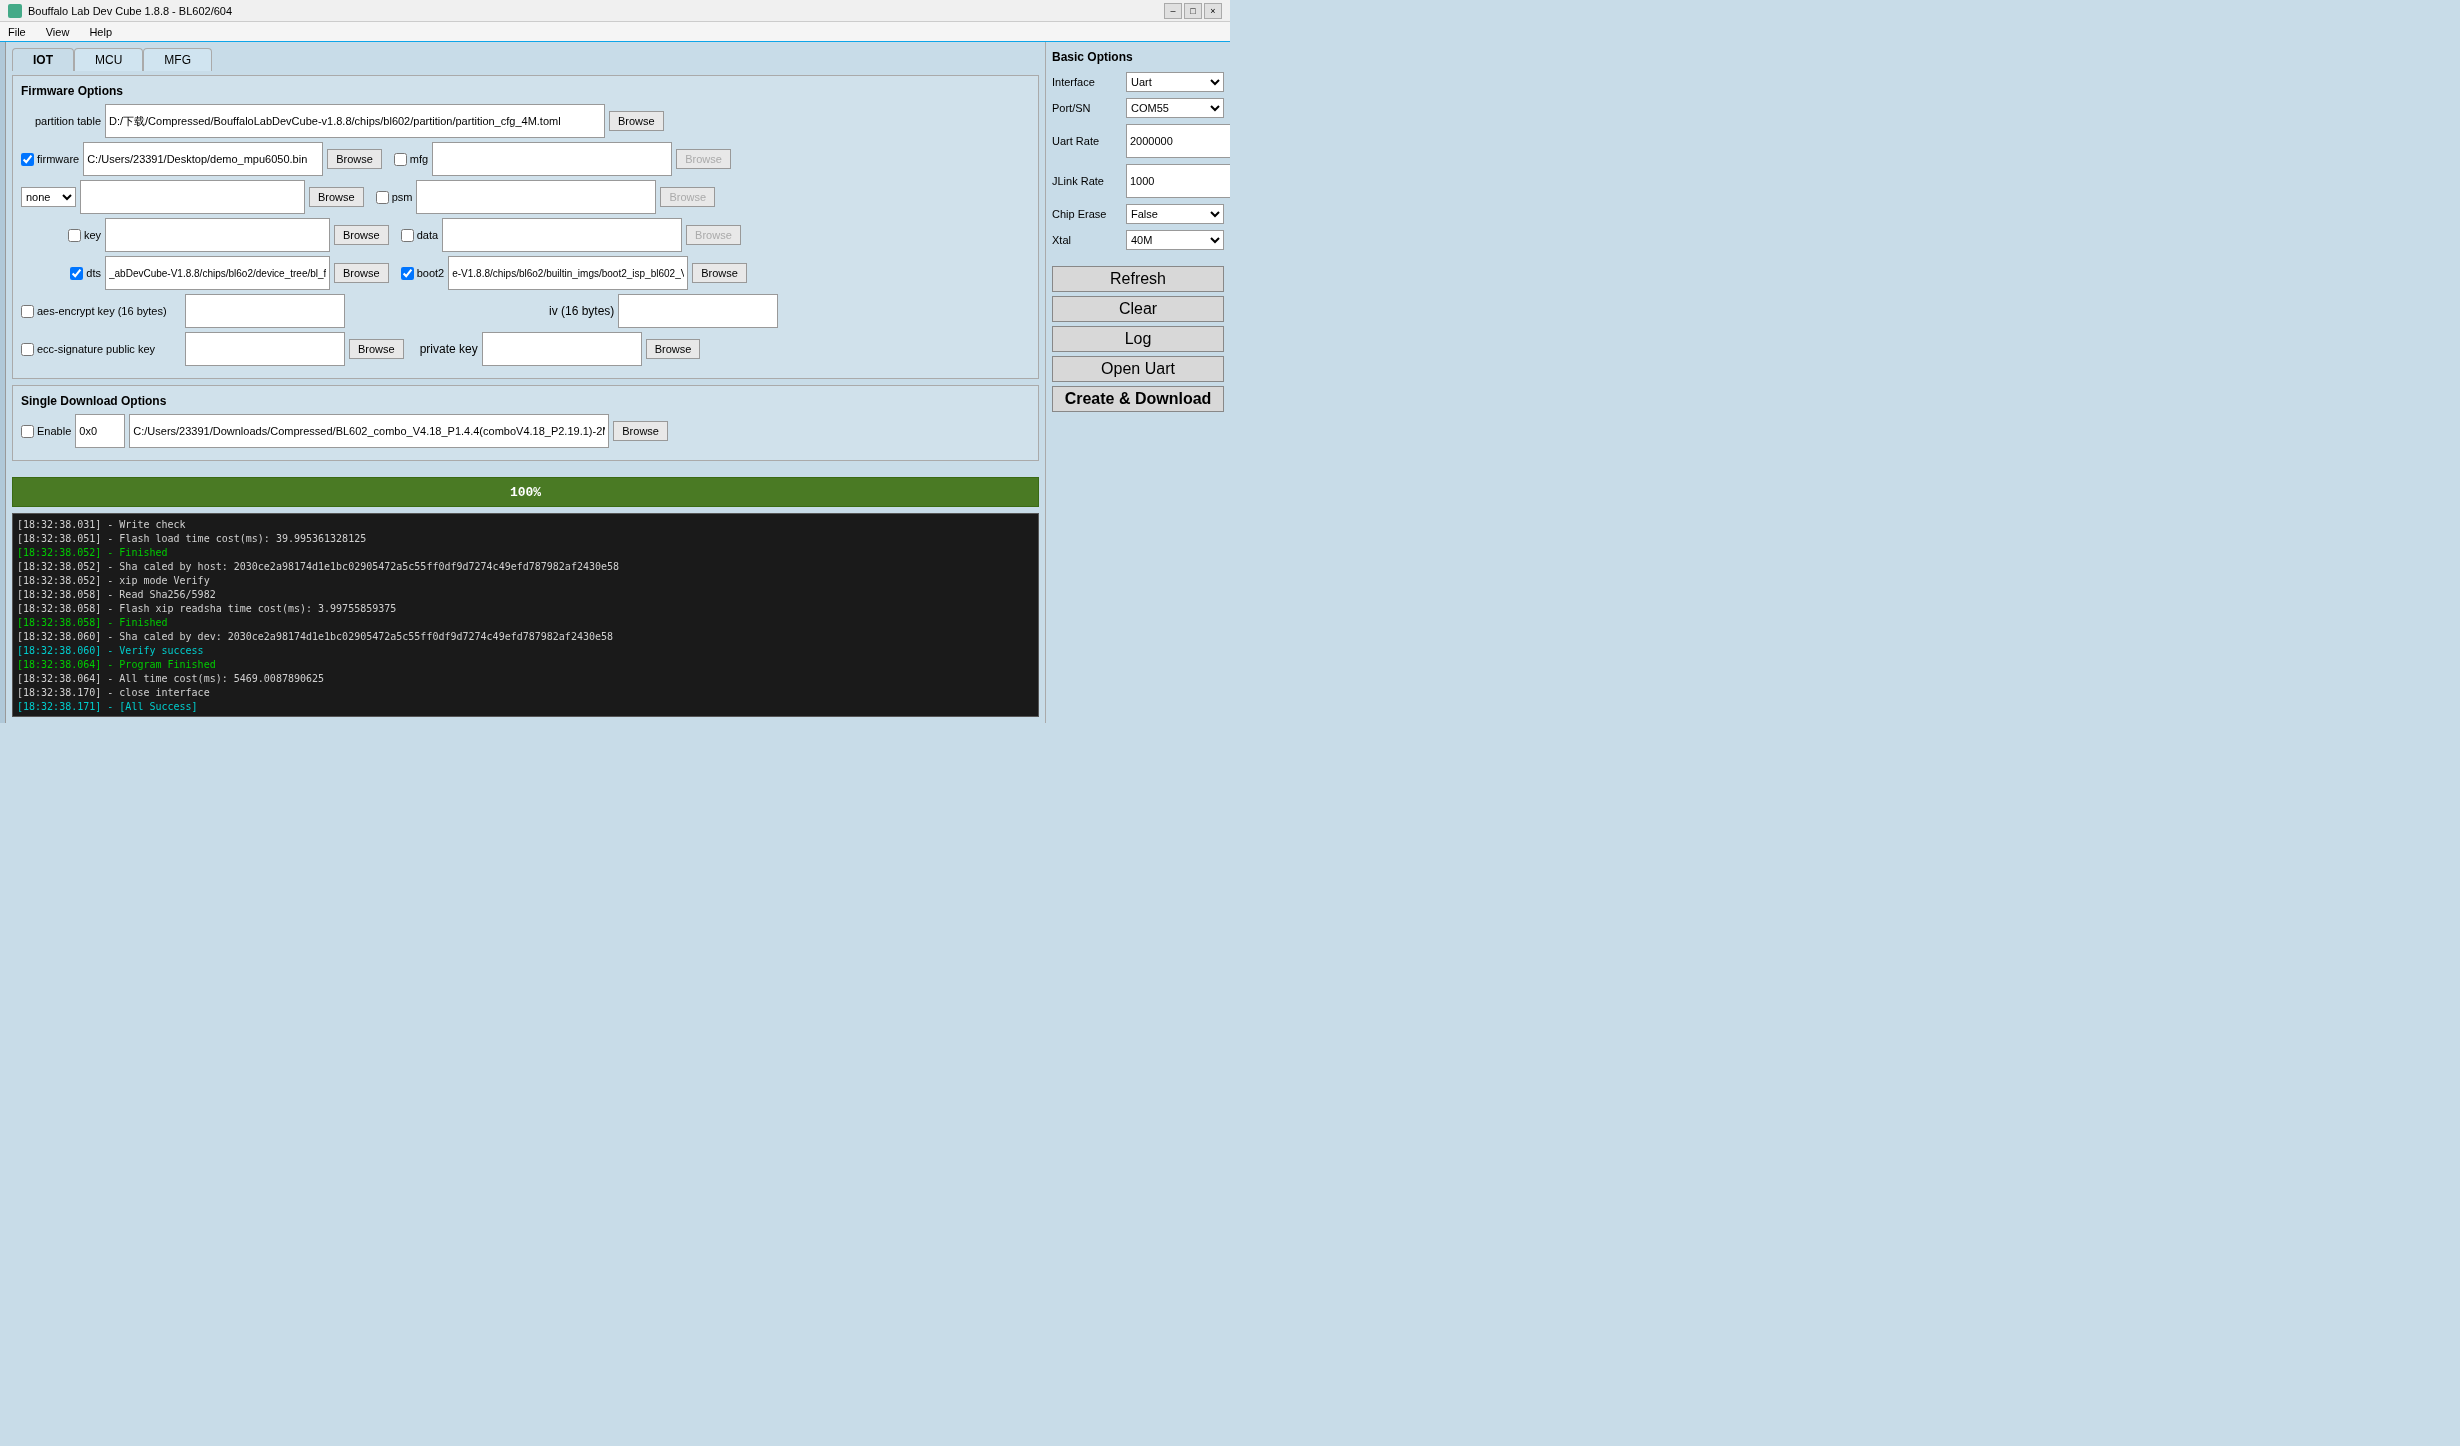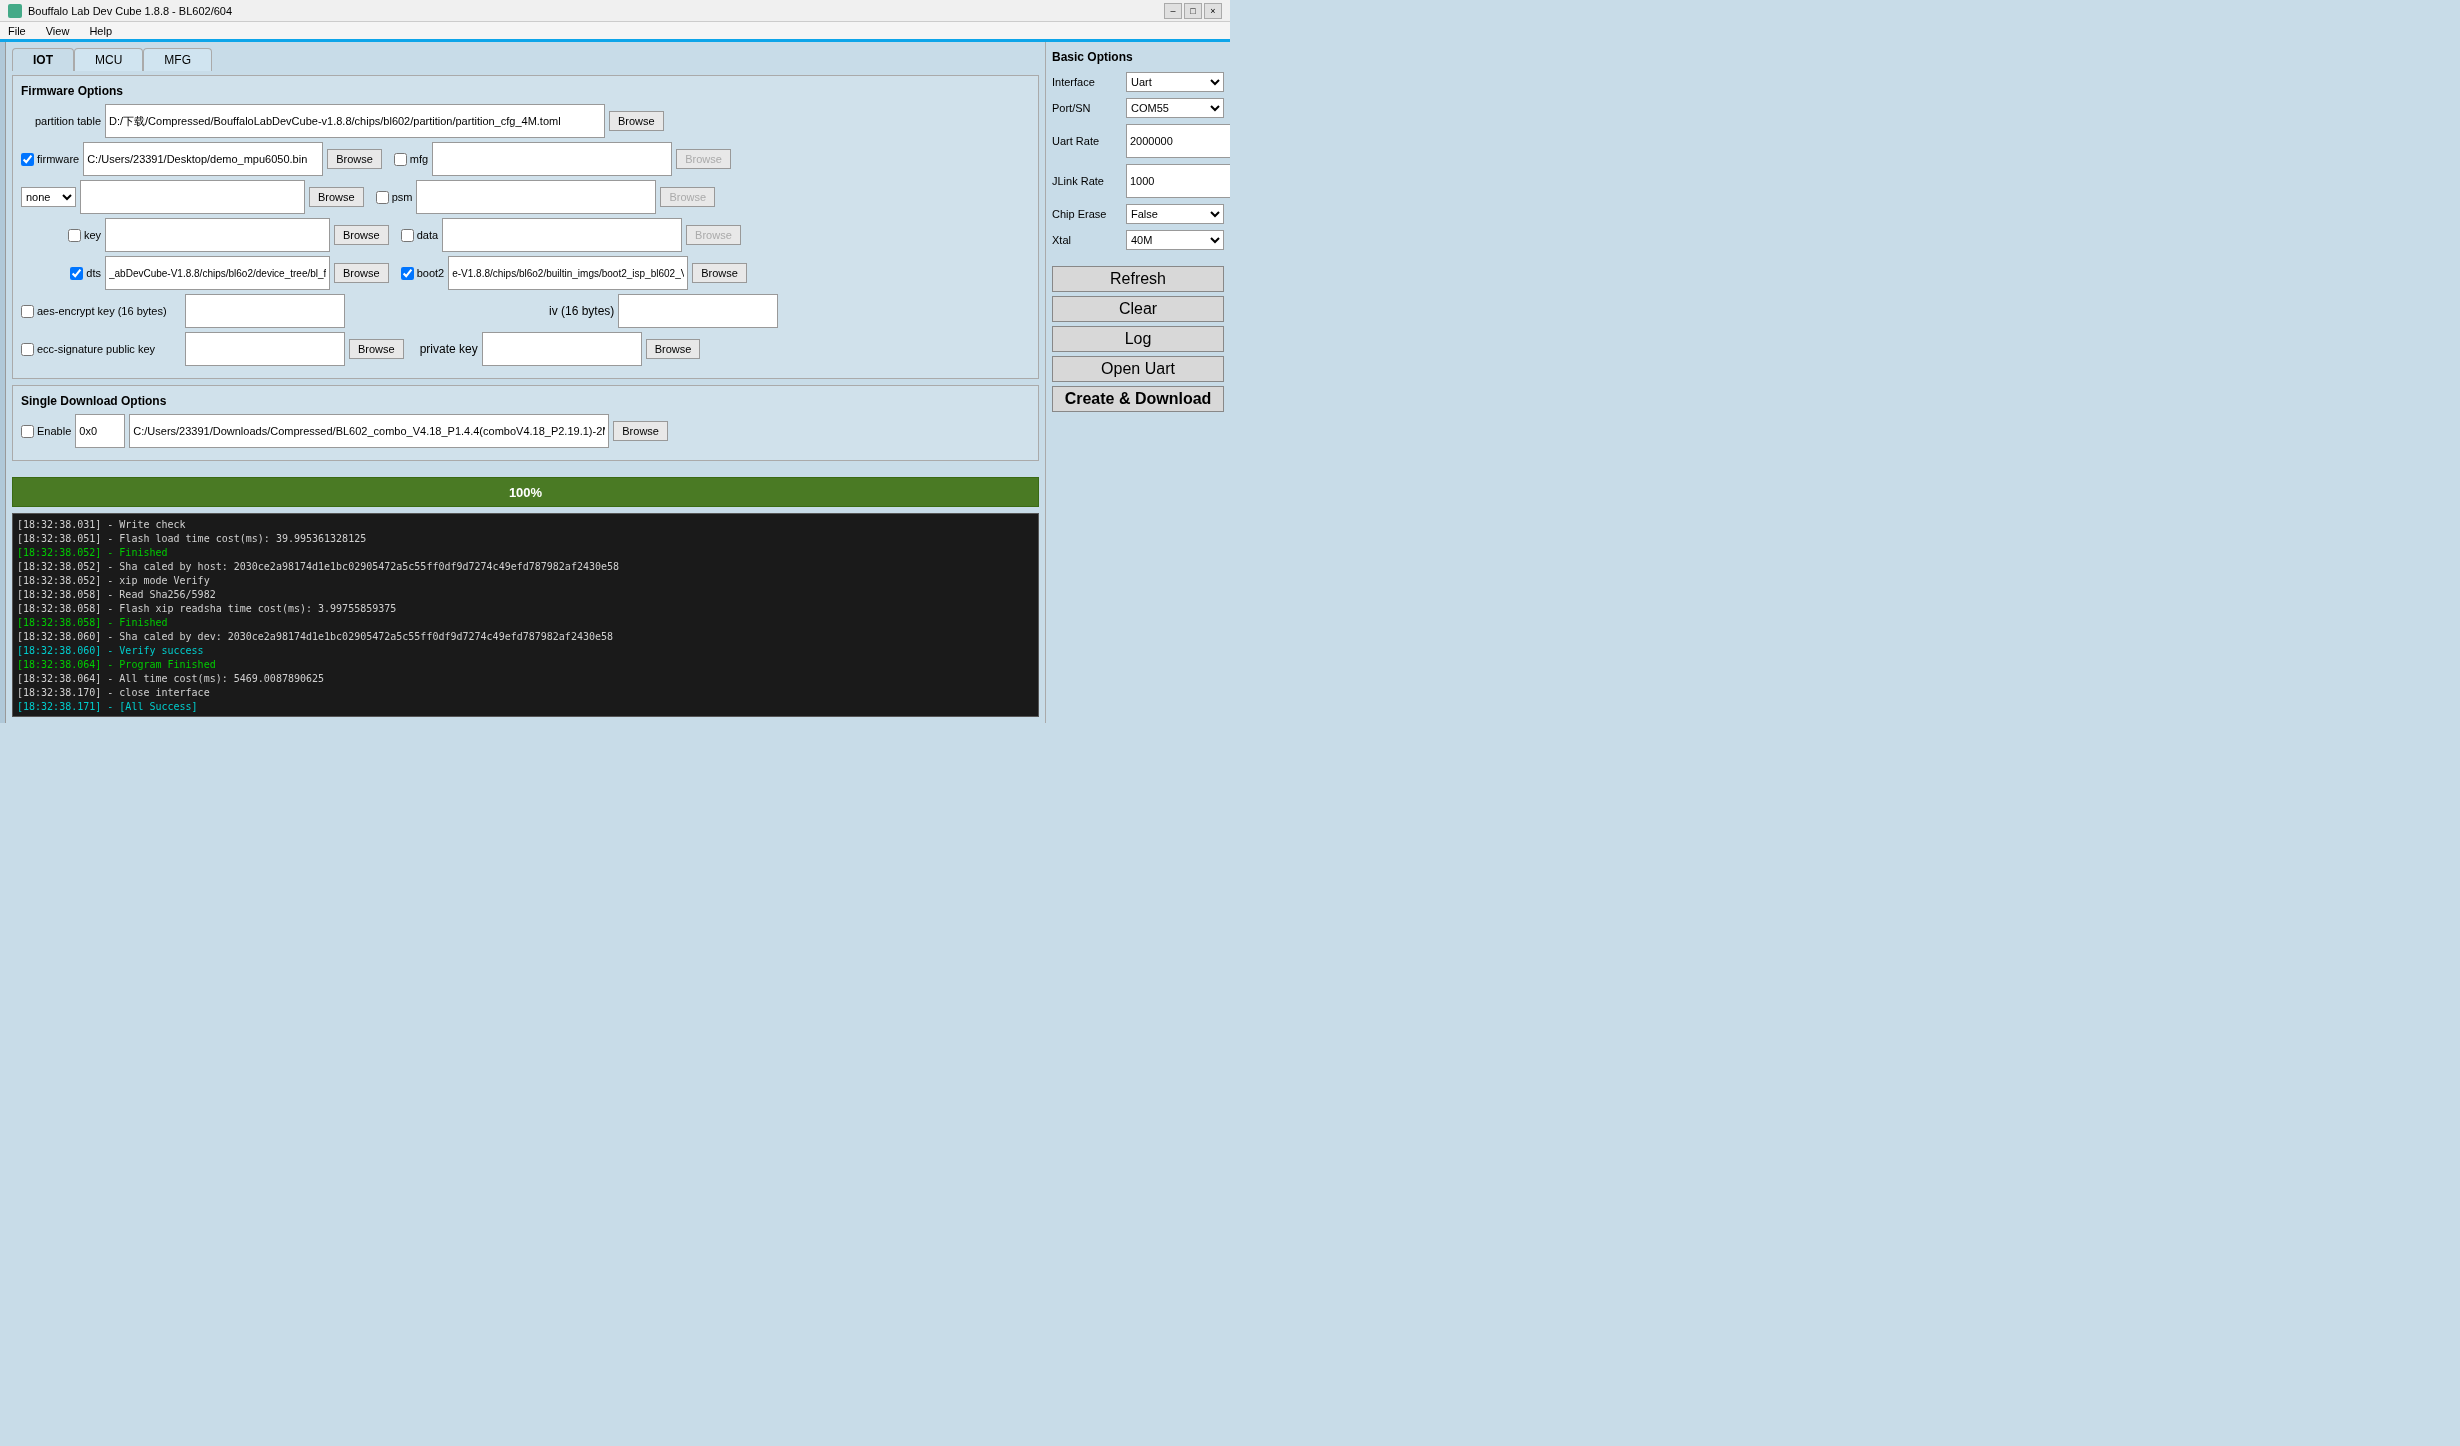--- a/index.html
+++ b/index.html
@@ -47,21 +47,21 @@
       display: flex;
       align-items: center;
       justify-content: center;
     }
     .menu-bar {
       background: #f5f5f5;
       height: 20px;
       display: flex;
       align-items: center;
       padding: 0 4px;
-      border-bottom: 3px solid #0ea5e9;
+      border-bottom: 1px solid #0ea5e9;
       gap: 12px;
     }
     .menu-item {
       font-size: 11px;
       cursor: pointer;
       padding: 2px 4px;
     }
     .main-content {
       display: flex;
       height: calc(100% - 42px);
@@ -194,20 +194,21 @@
       width: 100%;
       height: 26px;
       background: #d8d8d8;
       border: 1px solid #888;
       font-size: 16px;
       cursor: pointer;
       margin-bottom: 4px;
     }
     .progress-section {
       margin-top: 4px;
+      font-family: Liberation Mono, monospace;
     }
     .progress-bar-container {
       background: #4a7a24;
       height: 30px;
       border: 1px solid #3a6a14;
       display: flex;
       align-items: center;
       justify-content: center;
       margin: 6px 0;
     }

